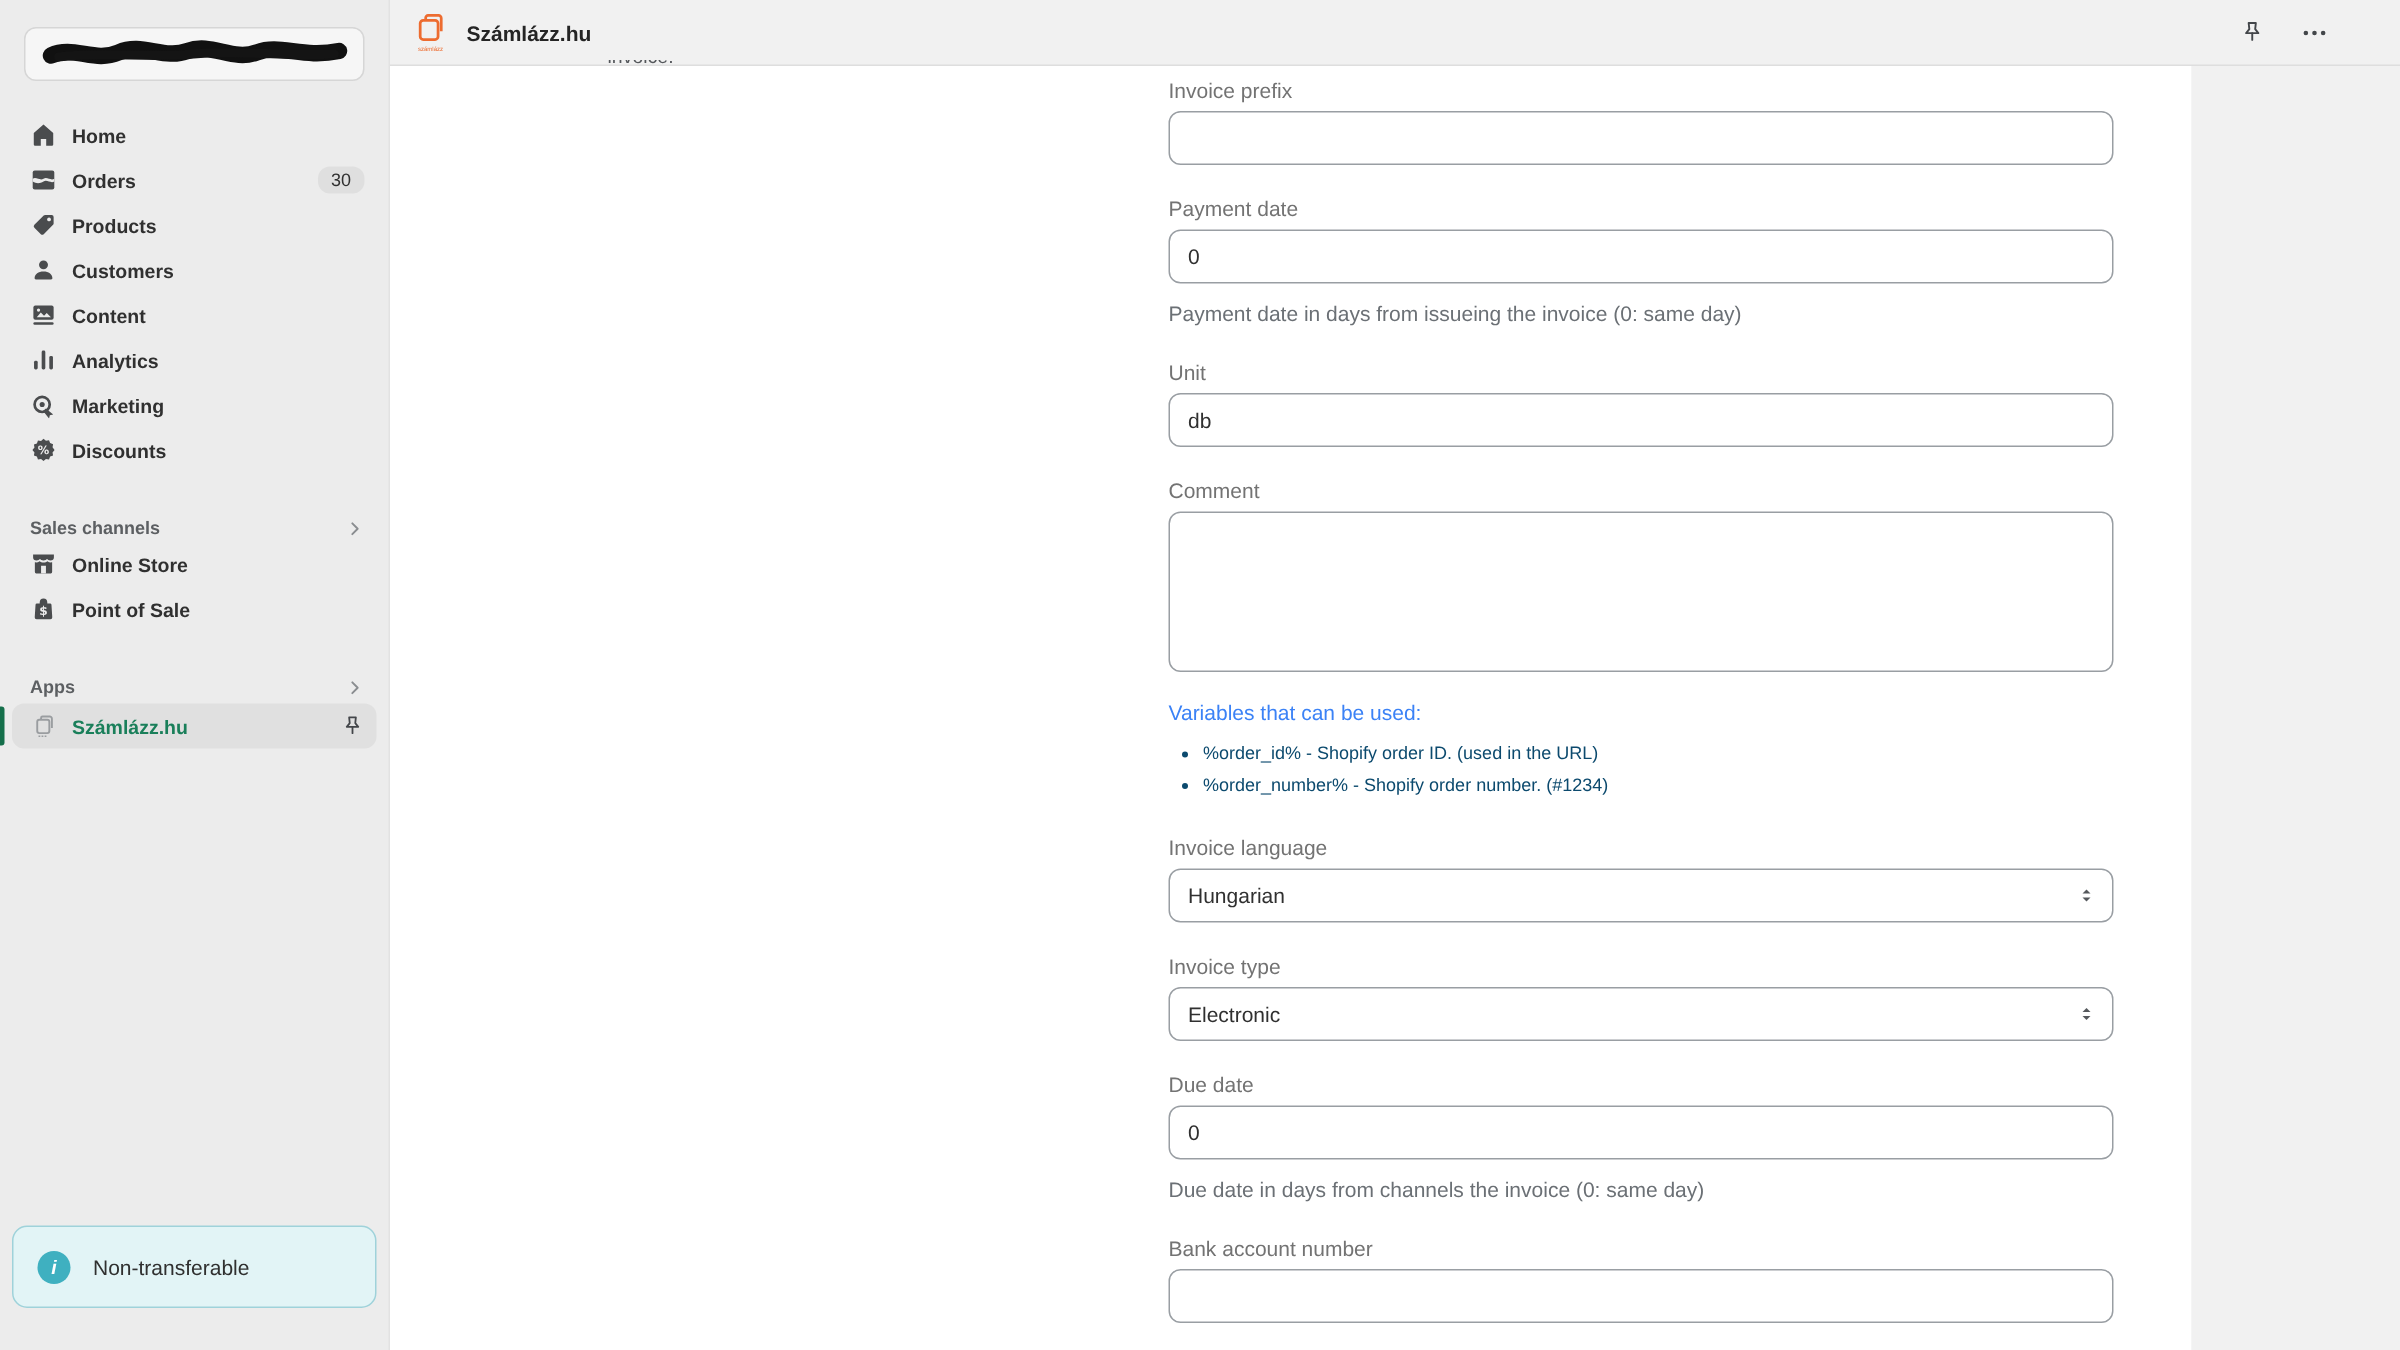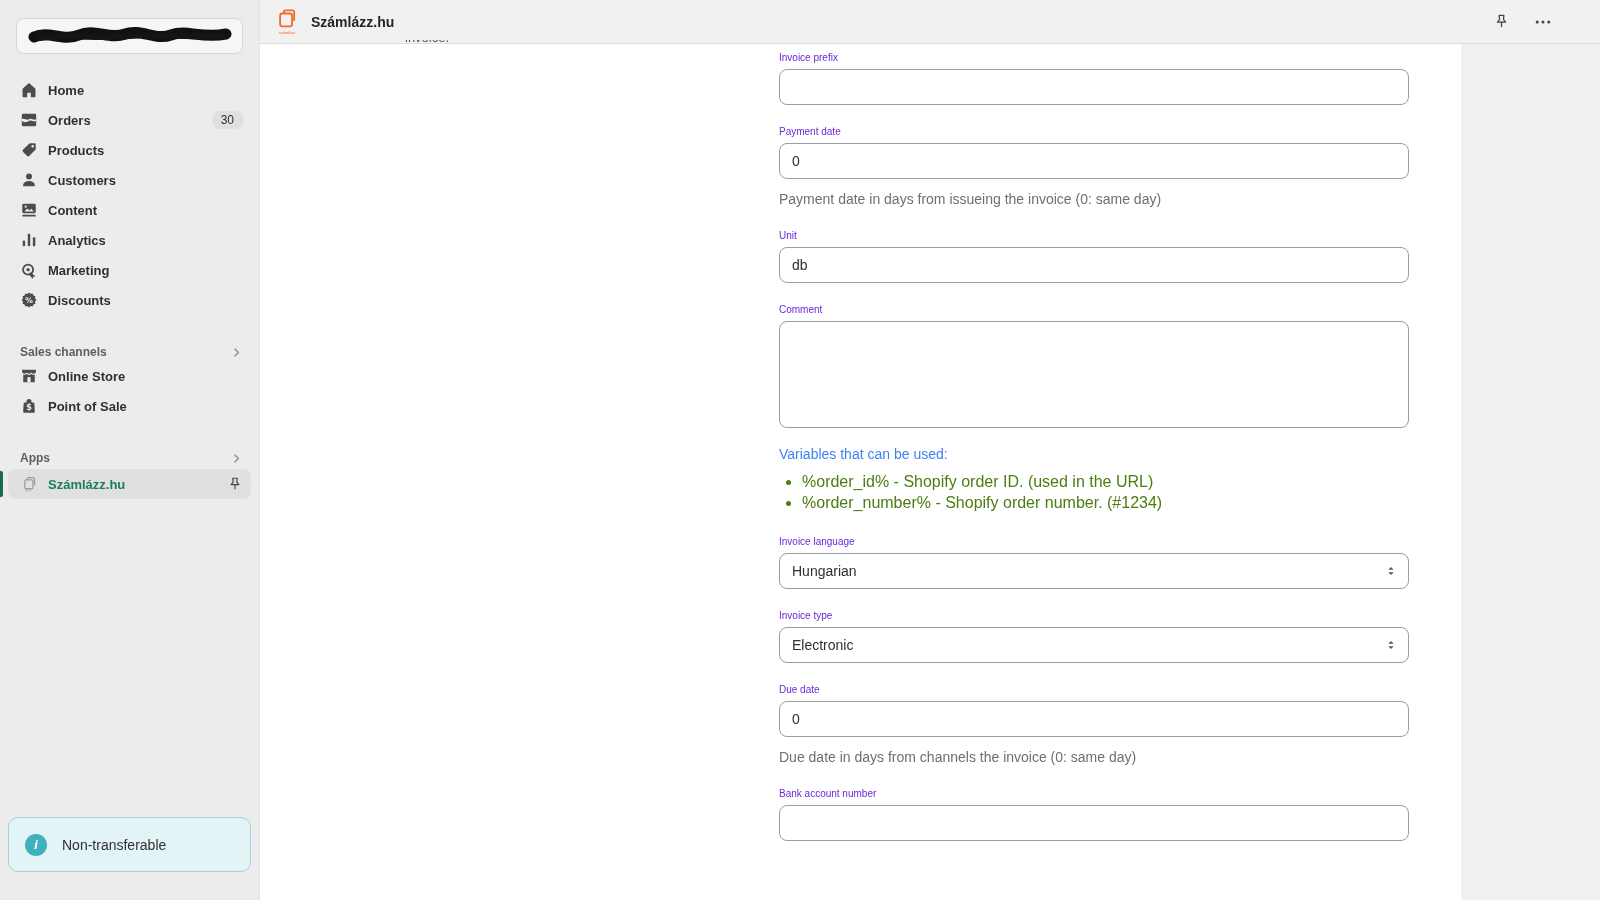--- a/index.html
+++ b/index.html
@@ -76,32 +76,32 @@
   .clip-fragment span { display:block; margin-top:-10px; font-size:13px; color:#54575b; }
 
   .workspace { flex:1; display:flex; background:#f1f1f1; overflow:hidden; }
   .card { flex:0 0 1201px; width:1201px; background:#ffffff; overflow:hidden; }
   .right-strip { flex:1; background:#f1f1f1; }
 
   
   .form-col { margin-left:519px; width:630px; padding-top:8px; }
   .group { margin-top:21px; }
   .group:first-child { margin-top:0; }
-  .group label { display:block; font-size:10px; color:#6d28d9; margin-bottom:6px; }
+  .group label { display:block; font-size:14px; color:#737373; margin-bottom:6px; }
   .tfield {
     width:100%; height:36px; border:1px solid #999ea3; border-radius:8px;
     padding:0 12px; font-size:14px; color:#303030; background:#fff;
     font-family:"Liberation Sans", sans-serif; outline:none;
   }
   textarea.tfield { height:107px; padding:8px 12px; resize:none; }
   .help { font-size:14px; color:#6b7075; margin-top:12px; }
   .variables { margin-top:14px; }
   .variables-title { font-size:14px; color:#3b82f6; }
   .variables ul { margin:9px 0 0; padding-left:23px; }
-  .variables li { font-size:16px; color:#4d7c0f; margin-top:0; line-height:21px; }
+  .variables li { font-size:12px; color:#0c4a6e; margin-top:0; line-height:21px; }
   .selectbox {
     height:36px; border:1px solid #999ea3; border-radius:8px; background:#fff;
     display:flex; align-items:center; justify-content:space-between;
     padding:0 10px 0 12px; font-size:14px; color:#303030; cursor:pointer;
   }
   .gap-lg { margin-top:23px; }
 </style>
 </head>
 <body>
 

